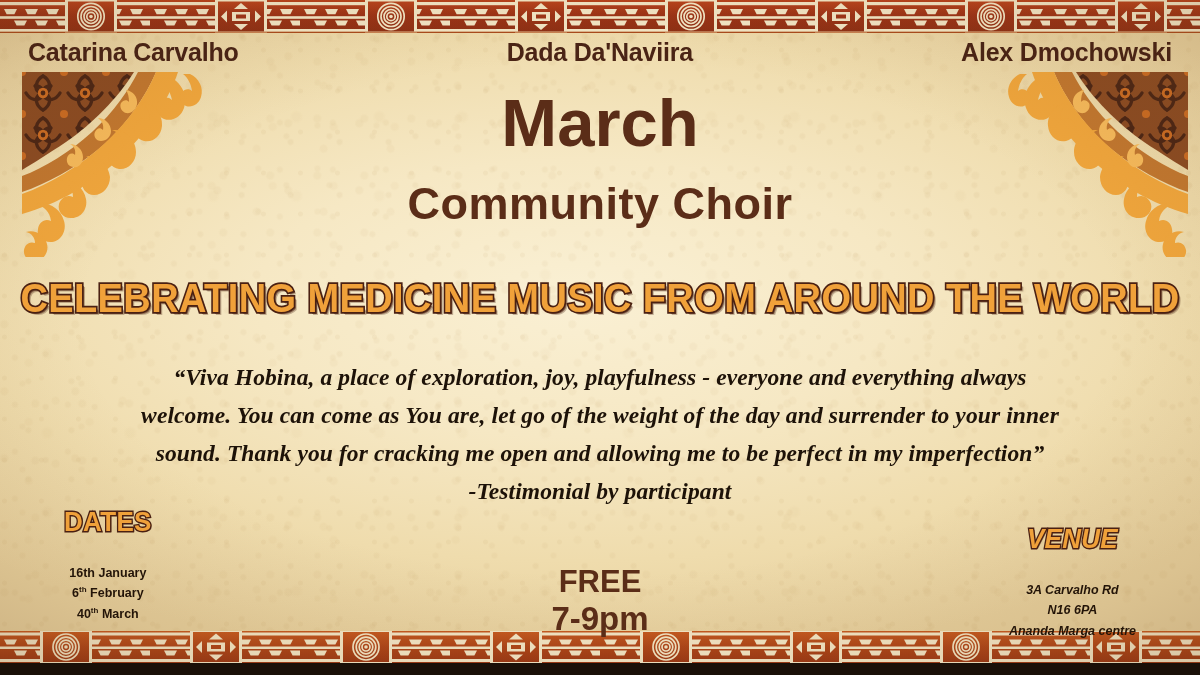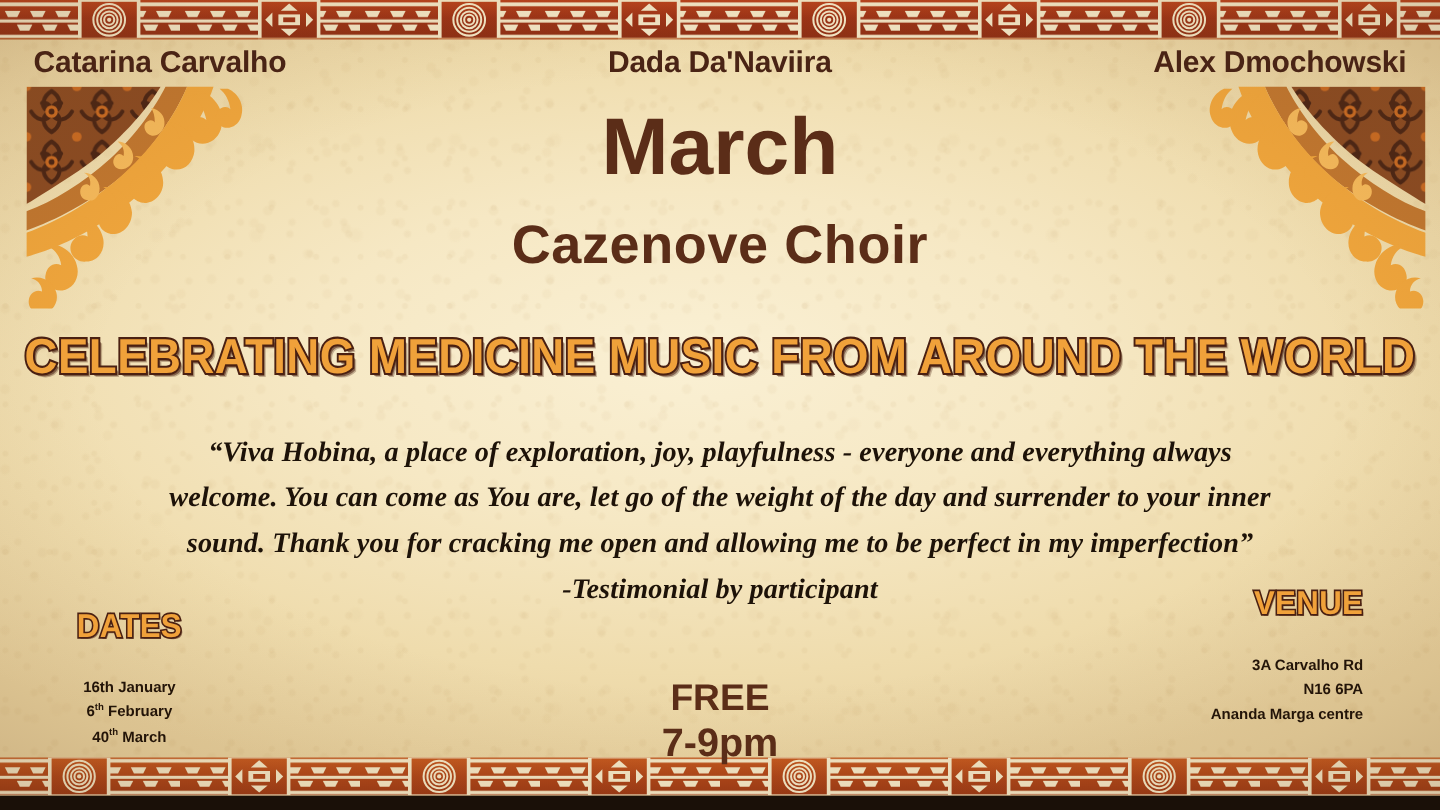--- a/index.html
+++ b/index.html
@@ -126,21 +126,21 @@
     color:#1d1208;
     letter-spacing:.1px;
   }
   .quote .attrib{ display:block; }
 
   
   .dates{
     position:absolute; left:64px; top:506px; z-index:5; text-align:center;
   }
   .venue{
-    position:absolute; right:64px; top:487px; z-index:5; text-align:right;
+    position:absolute; right:64px; top:523px; z-index:5; text-align:center;font-style:italic;
   }
   .sect-head{
     font-size:26px; font-weight:700;
     font-stretch:condensed;
     letter-spacing:.3px;
     color:#f0a13a;
     -webkit-text-stroke:2.6px #4a2012;
     paint-order:stroke fill;
     text-shadow:1.5px 1.5px 0 rgba(74,32,18,.5);
     transform:scaleY(1.06);
@@ -551,21 +551,21 @@
   </div>
 
   <div class="names">
     <div class="name name-1">Catarina Carvalho</div>
     <div class="name name-2">Dada Da'Naviira</div>
     <div class="name name-3">Alex Dmochowski</div>
   </div>
 
   <div class="headline">
     <div class="title-main">March</div>
-    <div class="title-sub">Cazenove Choir</div>
+    <div class="title-sub">Community Choir</div>
   </div>
 
   <div class="tagline">
     <span>CELEBRATING MEDICINE MUSIC FROM AROUND THE WORLD</span>
   </div>
 
   <div class="quote">
     <span>“Viva Hobina, a place of exploration, joy, playfulness - everyone and everything always welcome. You can come as You are, let go of the weight of the day and surrender to your inner sound. Thank you for cracking me open and allowing me to be perfect in my imperfection”</span>
     <span class="attrib">-Testimonial by participant</span>
   </div>

